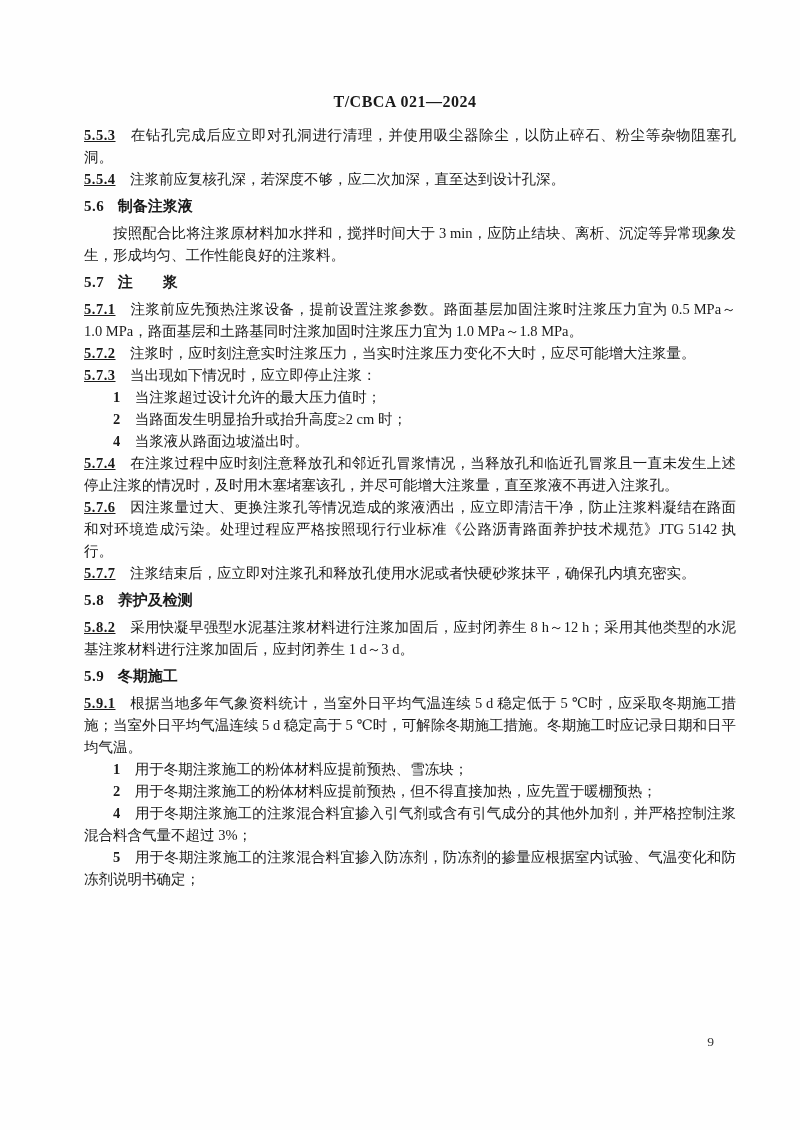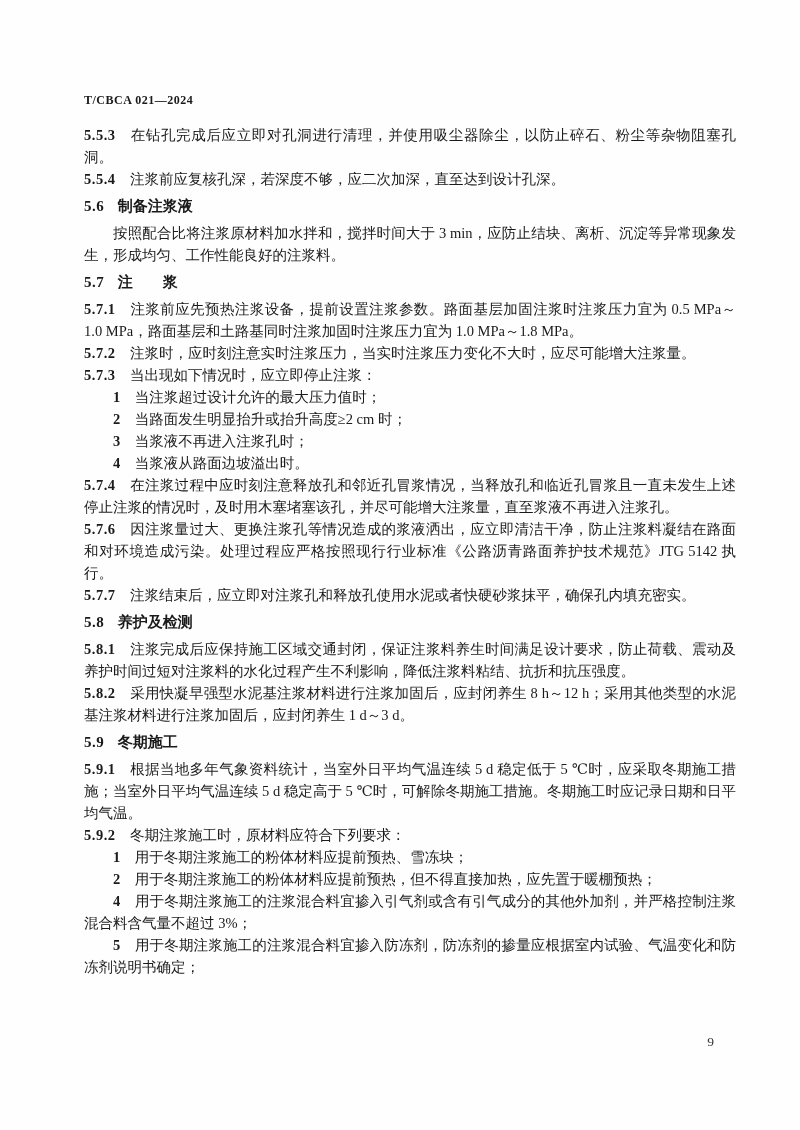--- a/index.html
+++ b/index.html
@@ -11,40 +11,41 @@
     font-family: "Liberation Serif", "DejaVu Serif", serif;
     color: #1a1a1a;
     overflow: hidden;
     box-sizing: border-box;
   }
   .doc-header {
     position: absolute;
     top: 93px;
     left: 84px;
     right: 74px;
-    text-align: left;
+    text-align: center;
     font-weight: bold;
-    font-size: 12px;
+    font-size: 16px;
     letter-spacing: 0.5px;
   }
   .content {
     position: absolute;
     top: 124px;
     left: 84px;
     width: 652px;
     font-size: 14.5px;
     line-height: 22px;
     text-align: justify;
   }
   .content p { margin: 0; padding: 0; }
   .clause .cnum {
     font-weight: bold;
     font-family: "Liberation Serif", "DejaVu Serif", serif;
     margin-right: 1.0em;
     letter-spacing: 0.5px;
+    text-decoration: underline;
   }
   .item { text-indent: 2em; }
   .item .inum {
     font-weight: bold;
     margin-right: 1.0em;
   }
   .para { text-indent: 2em; font-family: Liberation Serif, serif; }
   .heading {
     margin: 5px 0;
     padding: 0;
@@ -83,43 +84,40 @@
     <p class="clause"><b class="cnum">5.7.1</b><span class="ctext">注浆前应先预热注浆设备，提前设置注浆参数。路面基层加固注浆时注浆压力宜为 0.5 MPa～1.0 MPa，路面基层和土路基同时注浆加固时注浆压力宜为 1.0 MPa～1.8 MPa。</span></p>
 
     <p class="clause"><b class="cnum">5.7.2</b><span class="ctext">注浆时，应时刻注意实时注浆压力，当实时注浆压力变化不大时，应尽可能增大注浆量。</span></p>
 
     <p class="clause"><b class="cnum">5.7.3</b><span class="ctext">当出现如下情况时，应立即停止注浆：</span></p>
 
     <p class="item"><b class="inum">1</b><span>当注浆超过设计允许的最大压力值时；</span></p>
 
     <p class="item"><b class="inum">2</b><span>当路面发生明显抬升或抬升高度≥2 cm 时；</span></p>
 
-    <p class="item"><b class="inum">3</b><span>当浆液不再进入注浆孔时；</span></p>
 
     <p class="item"><b class="inum">4</b><span>当浆液从路面边坡溢出时。</span></p>
 
     <p class="clause"><b class="cnum">5.7.4</b><span class="ctext">在注浆过程中应时刻注意释放孔和邻近孔冒浆情况，当释放孔和临近孔冒浆且一直未发生上述停止注浆的情况时，及时用木塞堵塞该孔，并尽可能增大注浆量，直至浆液不再进入注浆孔。</span></p>
 
 
     <p class="clause"><b class="cnum">5.7.6</b><span class="ctext">因注浆量过大、更换注浆孔等情况造成的浆液洒出，应立即清洁干净，防止注浆料凝结在路面和对环境造成污染。处理过程应严格按照现行行业标准《公路沥青路面养护技术规范》JTG 5142 执行。</span></p>
 
     <p class="clause"><b class="cnum">5.7.7</b><span class="ctext">注浆结束后，应立即对注浆孔和释放孔使用水泥或者快硬砂浆抹平，确保孔内填充密实。</span></p>
 
 
     <h2 class="heading"><b class="hnum">5.8</b><span class="htitle">养护及检测</span></h2>
 
-    <p class="clause"><b class="cnum">5.8.1</b><span class="ctext">注浆完成后应保持施工区域交通封闭，保证注浆料养生时间满足设计要求，防止荷载、震动及养护时间过短对注浆料的水化过程产生不利影响，降低注浆料粘结、抗折和抗压强度。</span></p>
 
     <p class="clause"><b class="cnum">5.8.2</b><span class="ctext">采用快凝早强型水泥基注浆材料进行注浆加固后，应封闭养生 8 h～12 h；采用其他类型的水泥基注浆材料进行注浆加固后，应封闭养生 1 d～3 d。</span></p>
 
     <h2 class="heading"><b class="hnum">5.9</b><span class="htitle">冬期施工</span></h2>
 
     <p class="clause"><b class="cnum">5.9.1</b><span class="ctext">根据当地多年气象资料统计，当室外日平均气温连续 5 d 稳定低于 5 ℃时，应采取冬期施工措施；当室外日平均气温连续 5 d 稳定高于 5 ℃时，可解除冬期施工措施。冬期施工时应记录日期和日平均气温。</span></p>
 
-    <p class="clause"><b class="cnum">5.9.2</b><span class="ctext">冬期注浆施工时，原材料应符合下列要求：</span></p>
 
     <p class="item"><b class="inum">1</b><span>用于冬期注浆施工的粉体材料应提前预热、雪冻块；</span></p>
 
     <p class="item"><b class="inum">2</b><span>用于冬期注浆施工的粉体材料应提前预热，但不得直接加热，应先置于暖棚预热；</span></p>
 
 
     <p class="item"><b class="inum">4</b><span>用于冬期注浆施工的注浆混合料宜掺入引气剂或含有引气成分的其他外加剂，并严格控制注浆混合料含气量不超过 3%；</span></p>
 
     <p class="item"><b class="inum">5</b><span>用于冬期注浆施工的注浆混合料宜掺入防冻剂，防冻剂的掺量应根据室内试验、气温变化和防冻剂说明书确定；</span></p>
 

